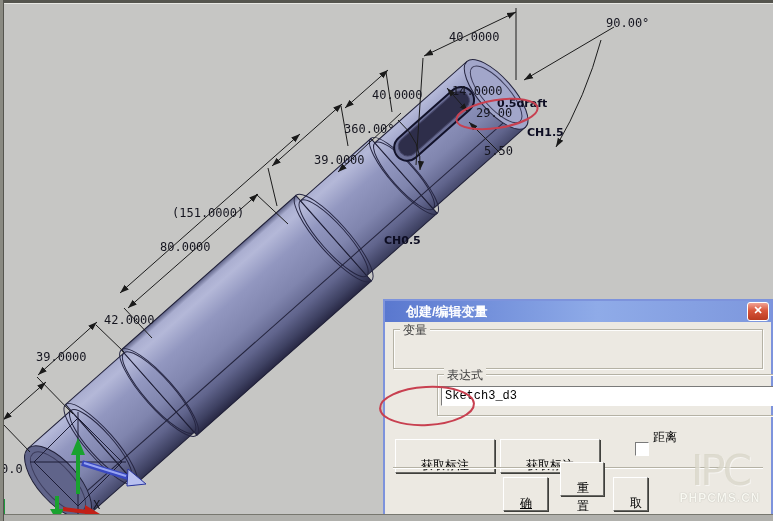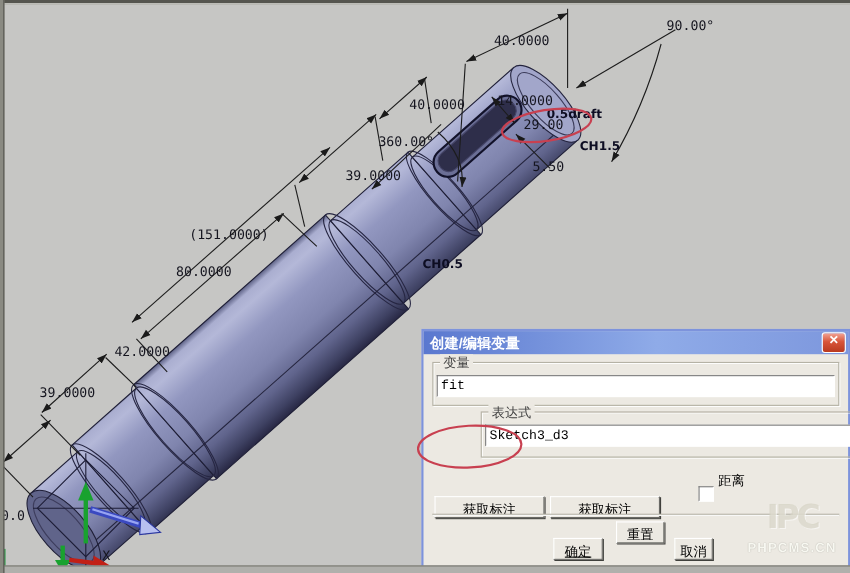--- a/index.html
+++ b/index.html
@@ -22,21 +22,21 @@
 
   
   .dialog{
     position:absolute;left:383px;top:299px;width:386px;height:215px;
     background:#ece9e2;border:2px solid #7d93dc;box-shadow:1px 1px 0 #55556a;
     z-index:10;font-size:12px;
   }
   .titlebar{
     height:21px;display:flex;align-items:center;
     background:linear-gradient(90deg,#5a78cf 0%,#8fabe8 55%,#7d97dd 100%);
-    color:#ffffff;font-weight:bold;font-size:13px;padding-left:6px;
+    color:#ffffff;font-weight:bold;font-size:13px;padding-left:21px;
   }
   .titlebar .close{
     margin-left:auto;margin-right:2px;width:20px;height:17px;
     background:linear-gradient(#f2a394,#d8553a 45%,#b93a20);
     border:1px solid #ffffff;border-radius:3px;color:#fff;
     font-size:11px;font-weight:bold;line-height:15px;text-align:center;cursor:pointer;
   }
   .groupbox{
     position:absolute;left:8px;width:368px;
     border:1px solid #b5b2a5;
@@ -50,40 +50,40 @@
     background:#fff;border:1px solid;border-color:#7a7a7a #ffffff #ffffff #7a7a7a;
     font-family:"Liberation Mono","DejaVu Sans Mono",monospace;font-size:12px;
     padding:0 0 0 3px;outline:none;color:#000;
   }
   .gb-var{top:28px;height:38px;}
   .gb-expr{top:73px;height:40px;margin-left:44px;}
   .btn3d{
     position:absolute;height:20px;background:#ece9e2;color:#000;
     border:1px solid;border-color:#ffffff #6a6a66 #6a6a66 #ffffff;
     box-shadow:1px 1px 0 #40403c;font-size:12px;font-family:inherit;
-    text-align:center;line-height:18px;cursor:pointer;padding:2px;margin-top:12px;
+    text-align:center;line-height:18px;cursor:pointer;padding:16px;
   }
   .b-getanno{left:10px;top:138px;width:100px;}
   .b-getvar{left:115px;top:138px;width:100px;}
   .sep{position:absolute;left:8px;right:8px;top:166px;height:1px;background:#b5b2a5;border-bottom:1px solid #fff;}
   .b-ok{left:118px;top:176px;width:45px;text-decoration:underline;}
   .b-reset{left:175px;top:161px;width:44px;}
   .b-cancel{left:228px;top:176px;width:35px;}
   .checkbox{
     position:absolute;left:250px;top:141px;width:12px;height:12px;background:#fff;
     border:1px solid;border-color:#7a7a7a #ffffff #ffffff #7a7a7a;cursor:pointer;
   }
   .cb-label{position:absolute;left:268px;top:128px;}
 
   
   .watermark{
     position:absolute;right:2px;bottom:16px;width:102px;text-align:center;z-index:40;pointer-events:none;
   }
   .watermark .wm-logo{
-    font-family:"DejaVu Sans",sans-serif;font-weight:700;font-size:30px;line-height:40px;
+    font-family:"DejaVu Sans",sans-serif;font-weight:400;font-size:42px;line-height:40px;
     letter-spacing:-3px;color:rgba(214,211,196,.75);text-shadow:1px 1px 0 rgba(255,255,255,.5);margin-top:41px;
   }
   .watermark .wm-text{
     font-size:12px;font-weight:bold;letter-spacing:1px;
     color:rgba(252,252,246,.95);text-shadow:0 0 1px rgba(140,140,130,.8);
   }
 </style>
 </head>
 <body>
 
@@ -206,21 +206,20 @@
 </svg>
 
 <div class="dialog">
   <div class="titlebar">
     <span>创建/编辑变量</span>
     <div class="close">✕</div>
   </div>
 
   <div class="groupbox gb-var">
     <span class="gb-label">变量</span>
-    <input class="field" type="text" value="fit" style="">
   </div>
 
   <div class="groupbox gb-expr">
     <span class="gb-label">表达式</span>
     <input class="field" type="text" value="Sketch3_d3" style="">
   </div>
 
   <button class="btn3d b-getanno">获取标注</button>
   <button class="btn3d b-getvar">获取标注</button>
   <span class="checkbox"></span>

